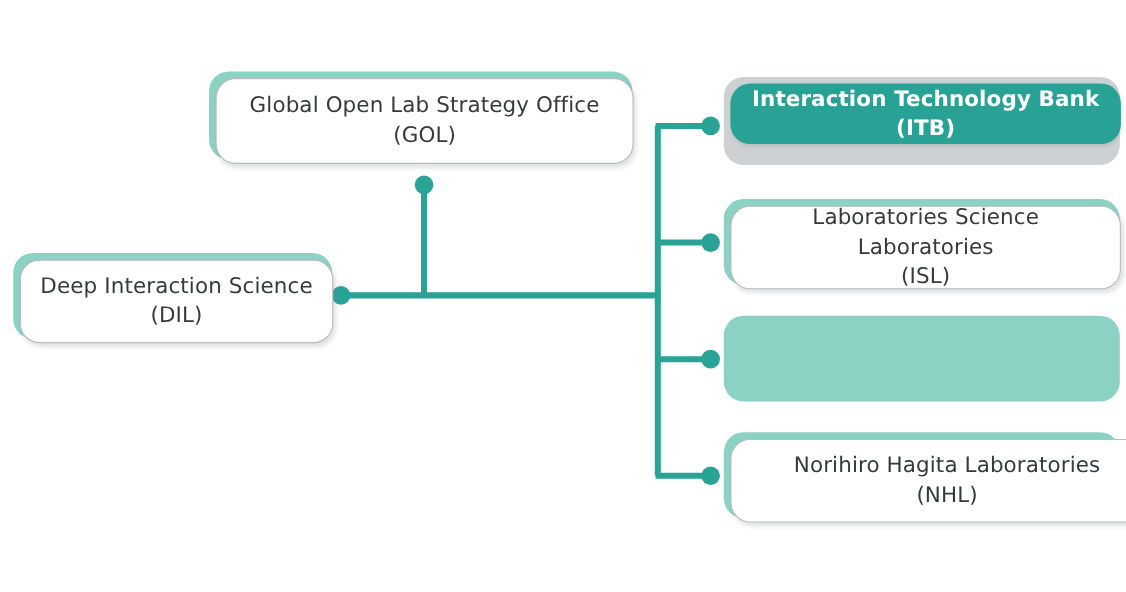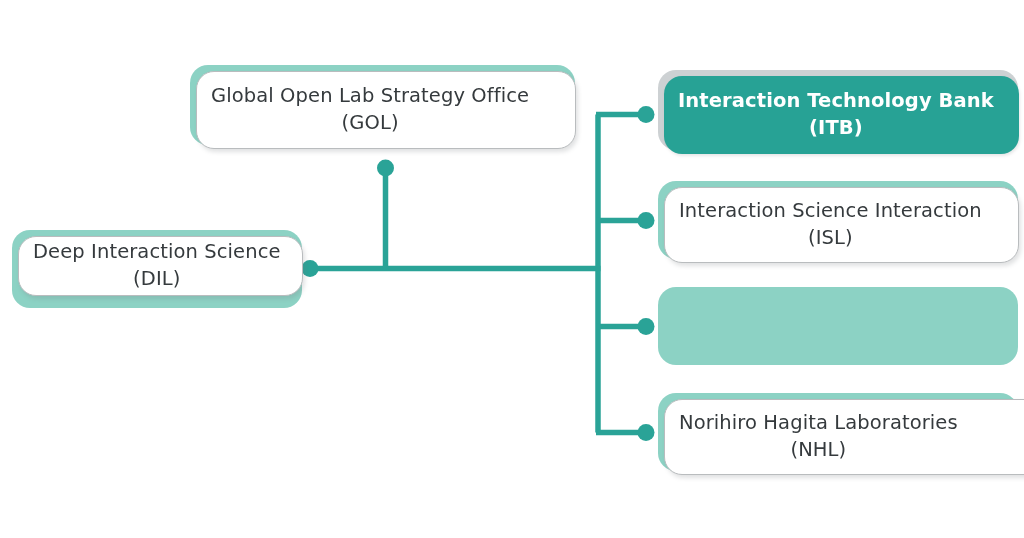--- a/index.html
+++ b/index.html
@@ -27,20 +27,21 @@
     width: 1024px;
     height: 538px;
   }
 
   
   .node {
     position: absolute;
     box-sizing: border-box;
     display: flex;
     align-items: center;
+    justify-content: center;
     text-align: center;
     border-radius: 18px;
     z-index: 3;
   }
 
   
   .node.plain {
     background: #ffffff;
     border: 1.3px solid #b9bcbe;
     box-shadow: 2px 3px 4px rgba(120,124,128,0.22);
@@ -110,37 +111,37 @@
     </g>
   </svg>
 
   <div class="accent teal" style="left:12px; top:230px; width:290px; height:78px;"></div>
   <div class="accent teal" style="left:190px; top:65px; width:385px; height:80px;"></div>
   <div class="accent grey" style="left:658px; top:70px; width:360px; height:80px;"></div>
   <div class="accent teal" style="left:658px; top:181px; width:360px; height:78px;"></div>
   <div class="accent teal" style="left:658px; top:287px; width:360px; height:78px;"></div>
   <div class="accent teal" style="left:658px; top:393px; width:360px; height:78px;"></div>
 
-  <div class="node plain" style="left:18px; top:236px; width:285px; height:60px;">
+  <div class="node plain" style="left:18px; top:236px; width:285px; height:76px;">
     <span class="node-label">Deep Interaction Science
 (DIL)</span>
   </div>
 
   <div class="node plain" style="left:196px; top:71px; width:380px; height:78px;">
     <span class="node-label">Global Open Lab Strategy Office
 (GOL)</span>
   </div>
 
-  <div class="node filled" style="left:664px; top:76px; width:355px; height:78px;">
+  <div class="node filled" style="left:664px; top:76px; width:355px; height:55px;">
     <span class="node-label">Interaction Technology Bank
 (ITB)</span>
   </div>
 
   <div class="node plain" style="left:664px; top:187px; width:355px; height:76px;">
-    <span class="node-label">Interaction Science Interaction
+    <span class="node-label">Laboratories Science Laboratories
 (ISL)</span>
   </div>
 
 
   <div class="node plain" style="left:664px; top:399px; width:394px; height:76px;">
     <span class="node-label">Norihiro Hagita Laboratories
 (NHL)</span>
   </div>
 
 </div>

